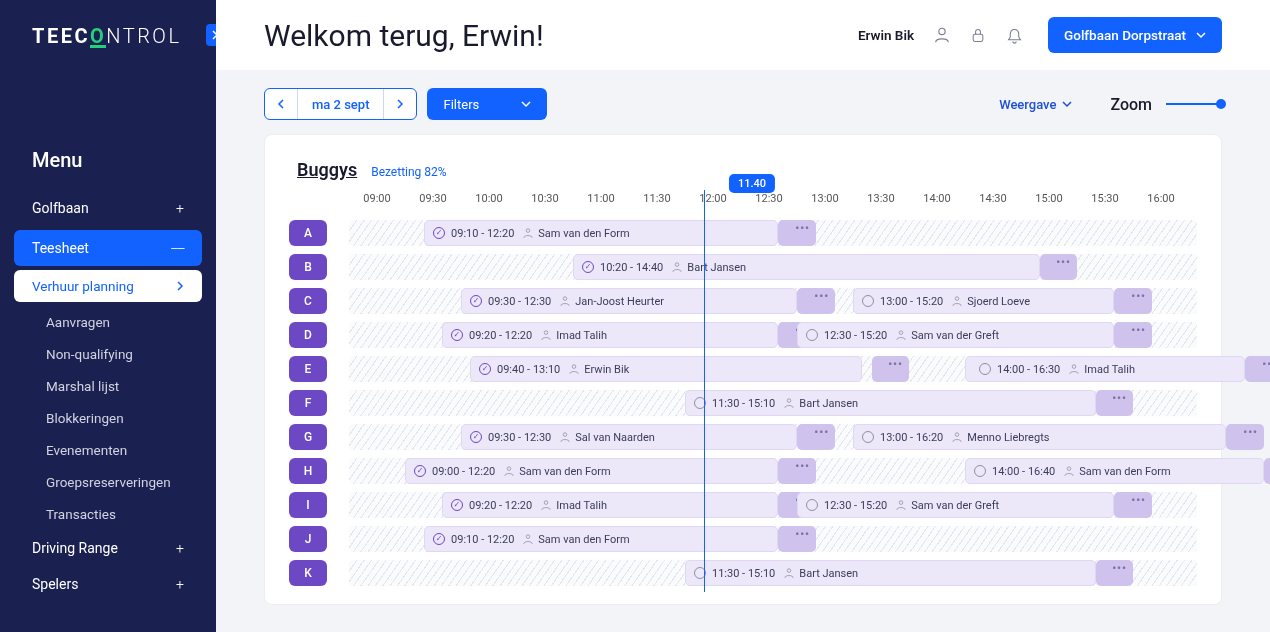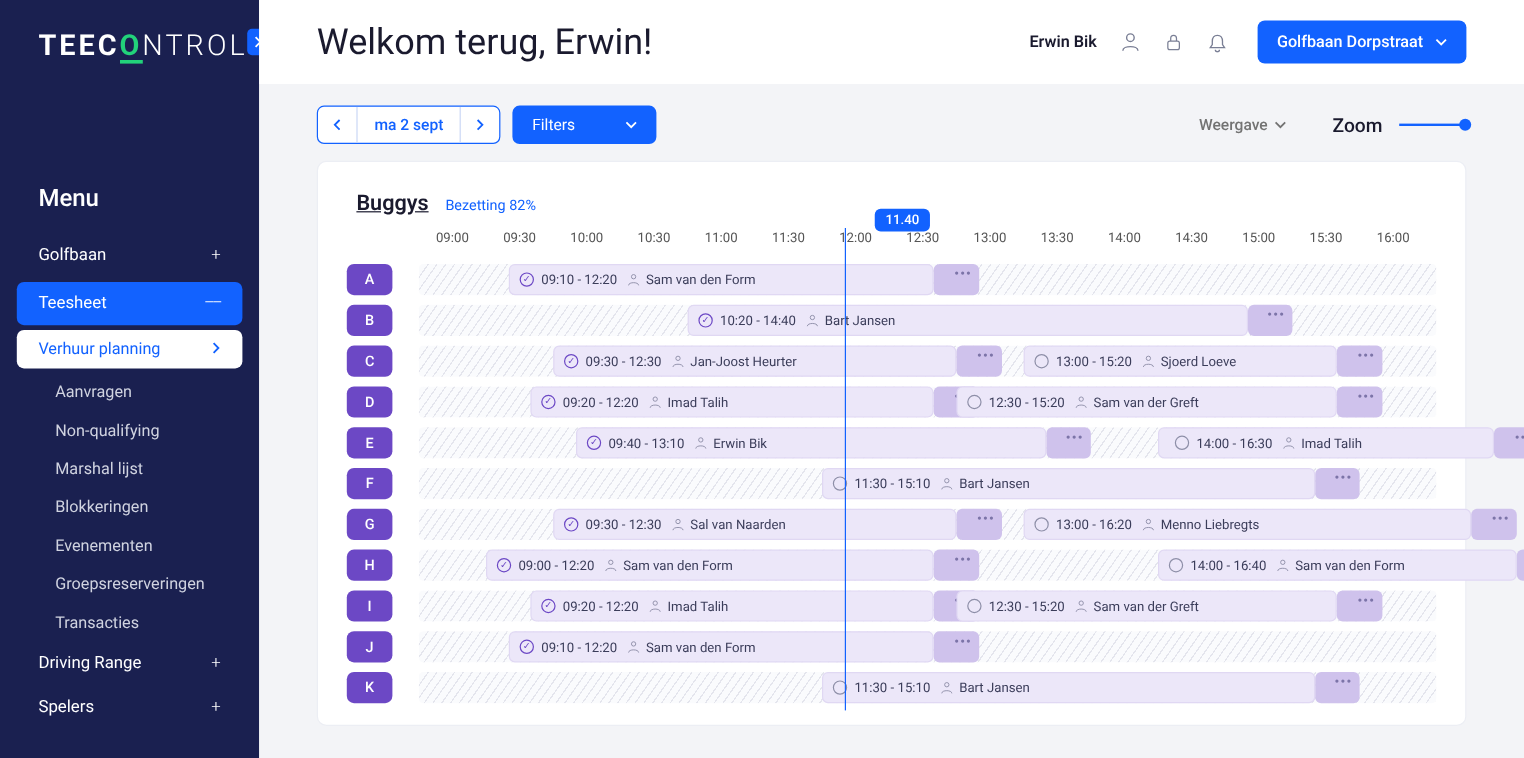--- a/index.html
+++ b/index.html
@@ -15,21 +15,21 @@
   .sidebar {
     position: absolute;
     left: 0; top: 0;
     width: 216px;
     height: 632px;
     background: #1a2050;
     color: #fff;
     padding-top: 24px;
   }
   .sidebar .logo {
-    font-size: 24px;
+    font-size: 20px;
     font-weight: 700;
     letter-spacing: 2.5px;
     padding-left: 32px;
     margin-bottom: 100px;
     display: flex;
     align-items: baseline;
   }
   .sidebar .logo .under { color:#22d27a; border-bottom:3px solid #22d27a; display:inline-block; line-height:0.9; }
   .sidebar .logo .thin { font-weight:300; }
   .sidebar .menu-title {
@@ -121,21 +121,21 @@
   }
   .date-picker .arrow { width:32px;display:flex;align-items:center;justify-content:center;cursor:pointer;font-size:11px; }
   .date-picker .date { padding:0 14px;display:flex;align-items:center;font-size:13px;border-left:1px solid #cbd7f5;border-right:1px solid #cbd7f5;font-weight:500; }
   .filter-btn {
     background:#1262ff;color:#fff;border-radius:6px;
     padding:0 16px;height:32px;font-size:13px;
     display:flex;align-items:center;justify-content:space-between;
     width:120px;cursor:pointer;
   }
   .toolbar .spacer { flex:1; }
-  .view-drop { font-size:13px;display:flex;align-items:center;gap:6px;font-weight:500;cursor:pointer;color:#737373; }
+  .view-drop { font-size:13px;display:flex;align-items:center;gap:6px;font-weight:500;cursor:pointer;color:#1d4ed8; }
   .zoom { display:flex;align-items:center;gap:14px;font-size:16px;font-weight:500;margin-left:28px; }
   .zoom-slider { width:56px;height:2px;background:#1262ff;position:relative; }
   .zoom-slider .thumb { position:absolute;right:-4px;top:-4px;width:10px;height:10px;border-radius:50%;background:#1262ff; }
 
   .card {
     background:#fff;
     margin: 0 48px 20px 48px;
     border-radius: 8px;
     padding: 24px 24px 14px 24px;
     border:1px solid #eceef4;
@@ -467,21 +467,21 @@
                 <span>Sam van der Greft</span>
               </div>
             </div>
           </div>
           <div class="row">
             <div class="label">E</div>
             <div class="track">
               <div class="seg dark" style="left: 523.04px; width: 36.96px;">
                 <span class="dots">•••</span>
               </div>
-              <div class="seg light active" style="left: 131px; width: 392px;">
+              <div class="seg light active" style="left: 121px; width: 392px;">
                 <span class="chk"></span>
                 <span>09:40 - 13:10</span>
                 <span class="usr">
                   <svg width="12" height="12" viewBox="0 0 20 20">
                     <circle cx="10" cy="6" r="3" stroke="#8e8fa8" stroke-width="1.3"></circle>
                     <path d="M3 18 C3 13 17 13 17 18" stroke="#8e8fa8" stroke-width="1.3"></path>
                   </svg>
                 </span>
                 <span>Erwin Bik</span>
               </div>

